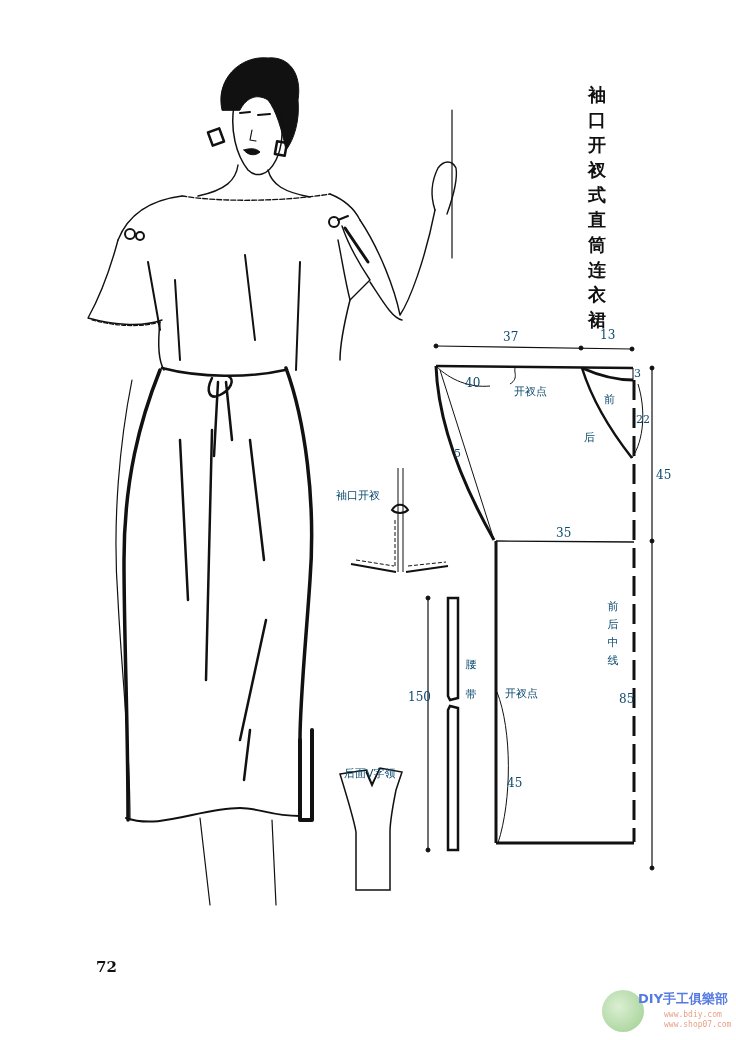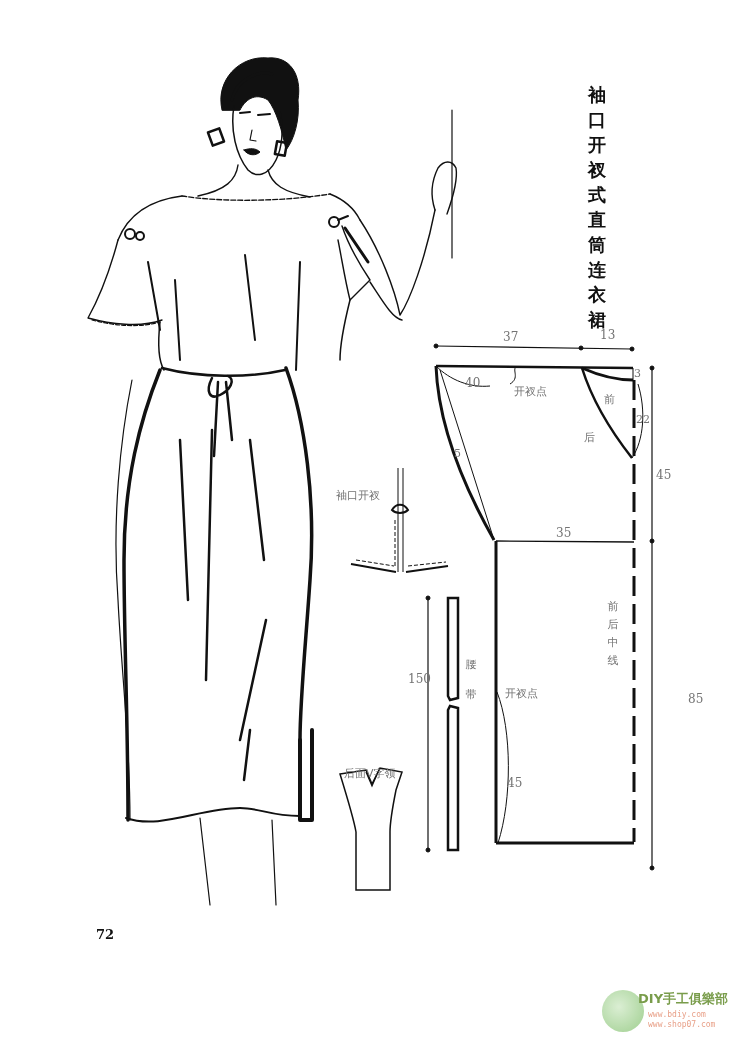--- a/index.html
+++ b/index.html
@@ -4,32 +4,32 @@
   <style>
     html, body { margin: 0; padding: 0; background: #ffffff; }
     body { width: 736px; height: 1040px; position: relative; overflow: hidden;
            font-family: "DejaVu Serif", "Liberation Serif", serif; color: #111; }
     .page { position: absolute; left: 0; top: 0; width: 736px; height: 1040px; }
     svg.art { position: absolute; left: 0; top: 0; width: 736px; height: 1040px; }
     .title-vert { position: absolute; left: 585px; top: 82px; width: 24px;
                   font-family: "DejaVu Sans", sans-serif; font-weight: bold; font-size: 18px;
                   line-height: 25px; text-align: center; color: #111; }
     .title-vert span { display: block; }
-    .lbl { position: absolute; font-size: 12px; color: #737373; white-space: nowrap;
+    .lbl { position: absolute; font-size: 12px; color: #0c4a6e; white-space: nowrap;
            font-family: "DejaVu Serif", "Liberation Serif", serif; }
     .lbl-sans { font-family: "DejaVu Sans", sans-serif; font-size: 11px; }
     .vert { width: 14px; text-align: center; line-height: 18px; white-space: normal; }
     .vert span { display: block; }
-    .page-num { position: absolute; left: 96px; top: 927px; font-weight: bold; font-size: 13px; }
+    .page-num { position: absolute; left: 96px; top: 958px; font-weight: bold; font-size: 15px; }
     .watermark { position: absolute; left: 600px; top: 986px; width: 136px; height: 50px; opacity: 0.75; }
     .wm-circle { position: absolute; left: 2px; top: 4px; width: 42px; height: 42px; border-radius: 50%;
                  background: radial-gradient(circle at 40% 40%, #cfe9c5, #7fbf6a); }
     .wm-title { position: absolute; left: 38px; top: 4px; font-family: "DejaVu Sans", sans-serif;
-                font-size: 13px; font-weight: bold; color: #4d7c0f; letter-spacing: 0px; }
-    .wm-url { position: absolute; left: 48px; font-family: "DejaVu Sans Mono", monospace;
+                font-size: 13px; font-weight: bold; color: #1d4ed8; letter-spacing: 0px; }
+    .wm-url { position: absolute; left: 64px; font-family: "DejaVu Sans Mono", monospace;
               font-size: 8px; color: #e08060; }
   </style>
 </head>
 <body>
 
 <div class="page">
 
   <svg class="art" viewBox="0 0 736 1040">
 
     <g stroke="#111" fill="none" stroke-linecap="round" stroke-linejoin="round">
@@ -168,23 +168,23 @@
   </div>
 
   <span class="lbl" style="left:503px;top:330px;">37</span>
   <span class="lbl" style="left:600px;top:328px;">13</span>
   <span class="lbl" style="left:634px;top:367px;font-size:11px;">3</span>
   <span class="lbl" style="left:636px;top:413px;font-size:11px;text-align:right;">22</span>
   <span class="lbl" style="left:465px;top:376px;">40</span>
   <span class="lbl" style="left:454px;top:447px;font-size:11px;">5</span>
   <span class="lbl" style="left:656px;top:468px;">45</span>
   <span class="lbl" style="left:556px;top:526px;">35</span>
-  <span class="lbl" style="left:688px;top:692px;">85</span>
+  <span class="lbl" style="left:619px;top:692px;">85</span>
   <span class="lbl" style="left:507px;top:776px;">45</span>
-  <span class="lbl" style="left:408px;top:672px;">150</span>
+  <span class="lbl" style="left:408px;top:690px;">150</span>
 
   <span class="lbl lbl-sans" style="left:514px;top:384px;">开衩点</span>
   <span class="lbl lbl-sans" style="left:604px;top:392px;">前</span>
   <span class="lbl lbl-sans" style="left:584px;top:430px;">后</span>
   <span class="lbl lbl-sans" style="left:505px;top:686px;">开衩点</span>
   <span class="lbl lbl-sans" style="left:336px;top:488px;">袖口开衩</span>
   <span class="lbl lbl-sans" style="left:344px;top:742px;margin-top:24px;">后面V字领</span>
 
   <div class="lbl lbl-sans vert" style="left:606px;top:598px;">
     <span>前</span>

